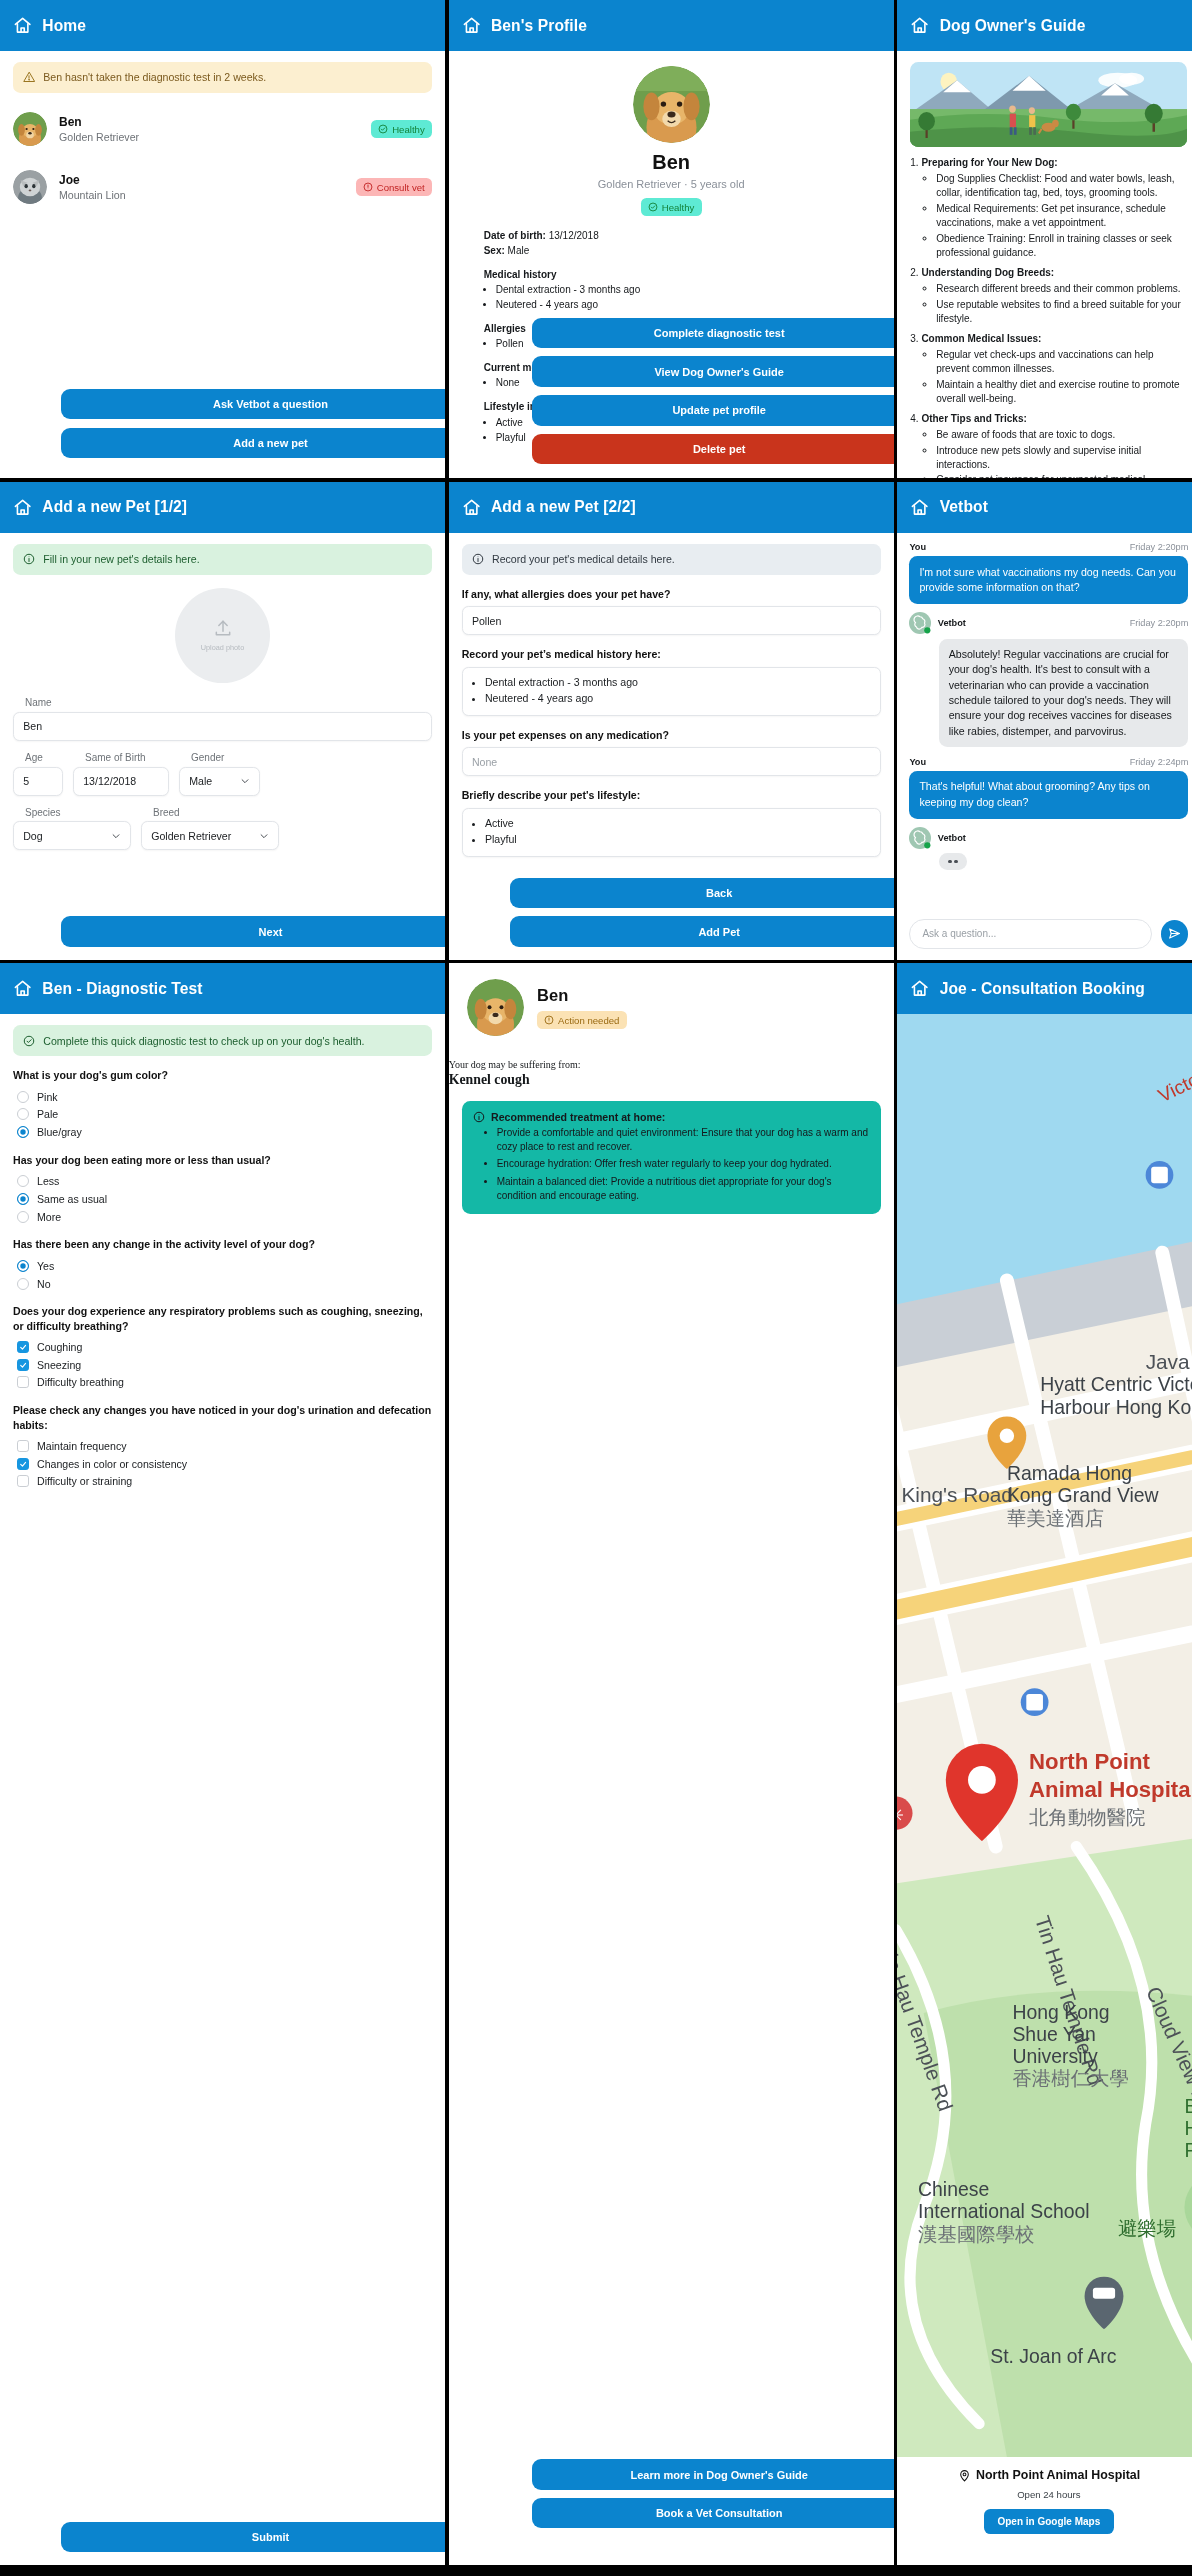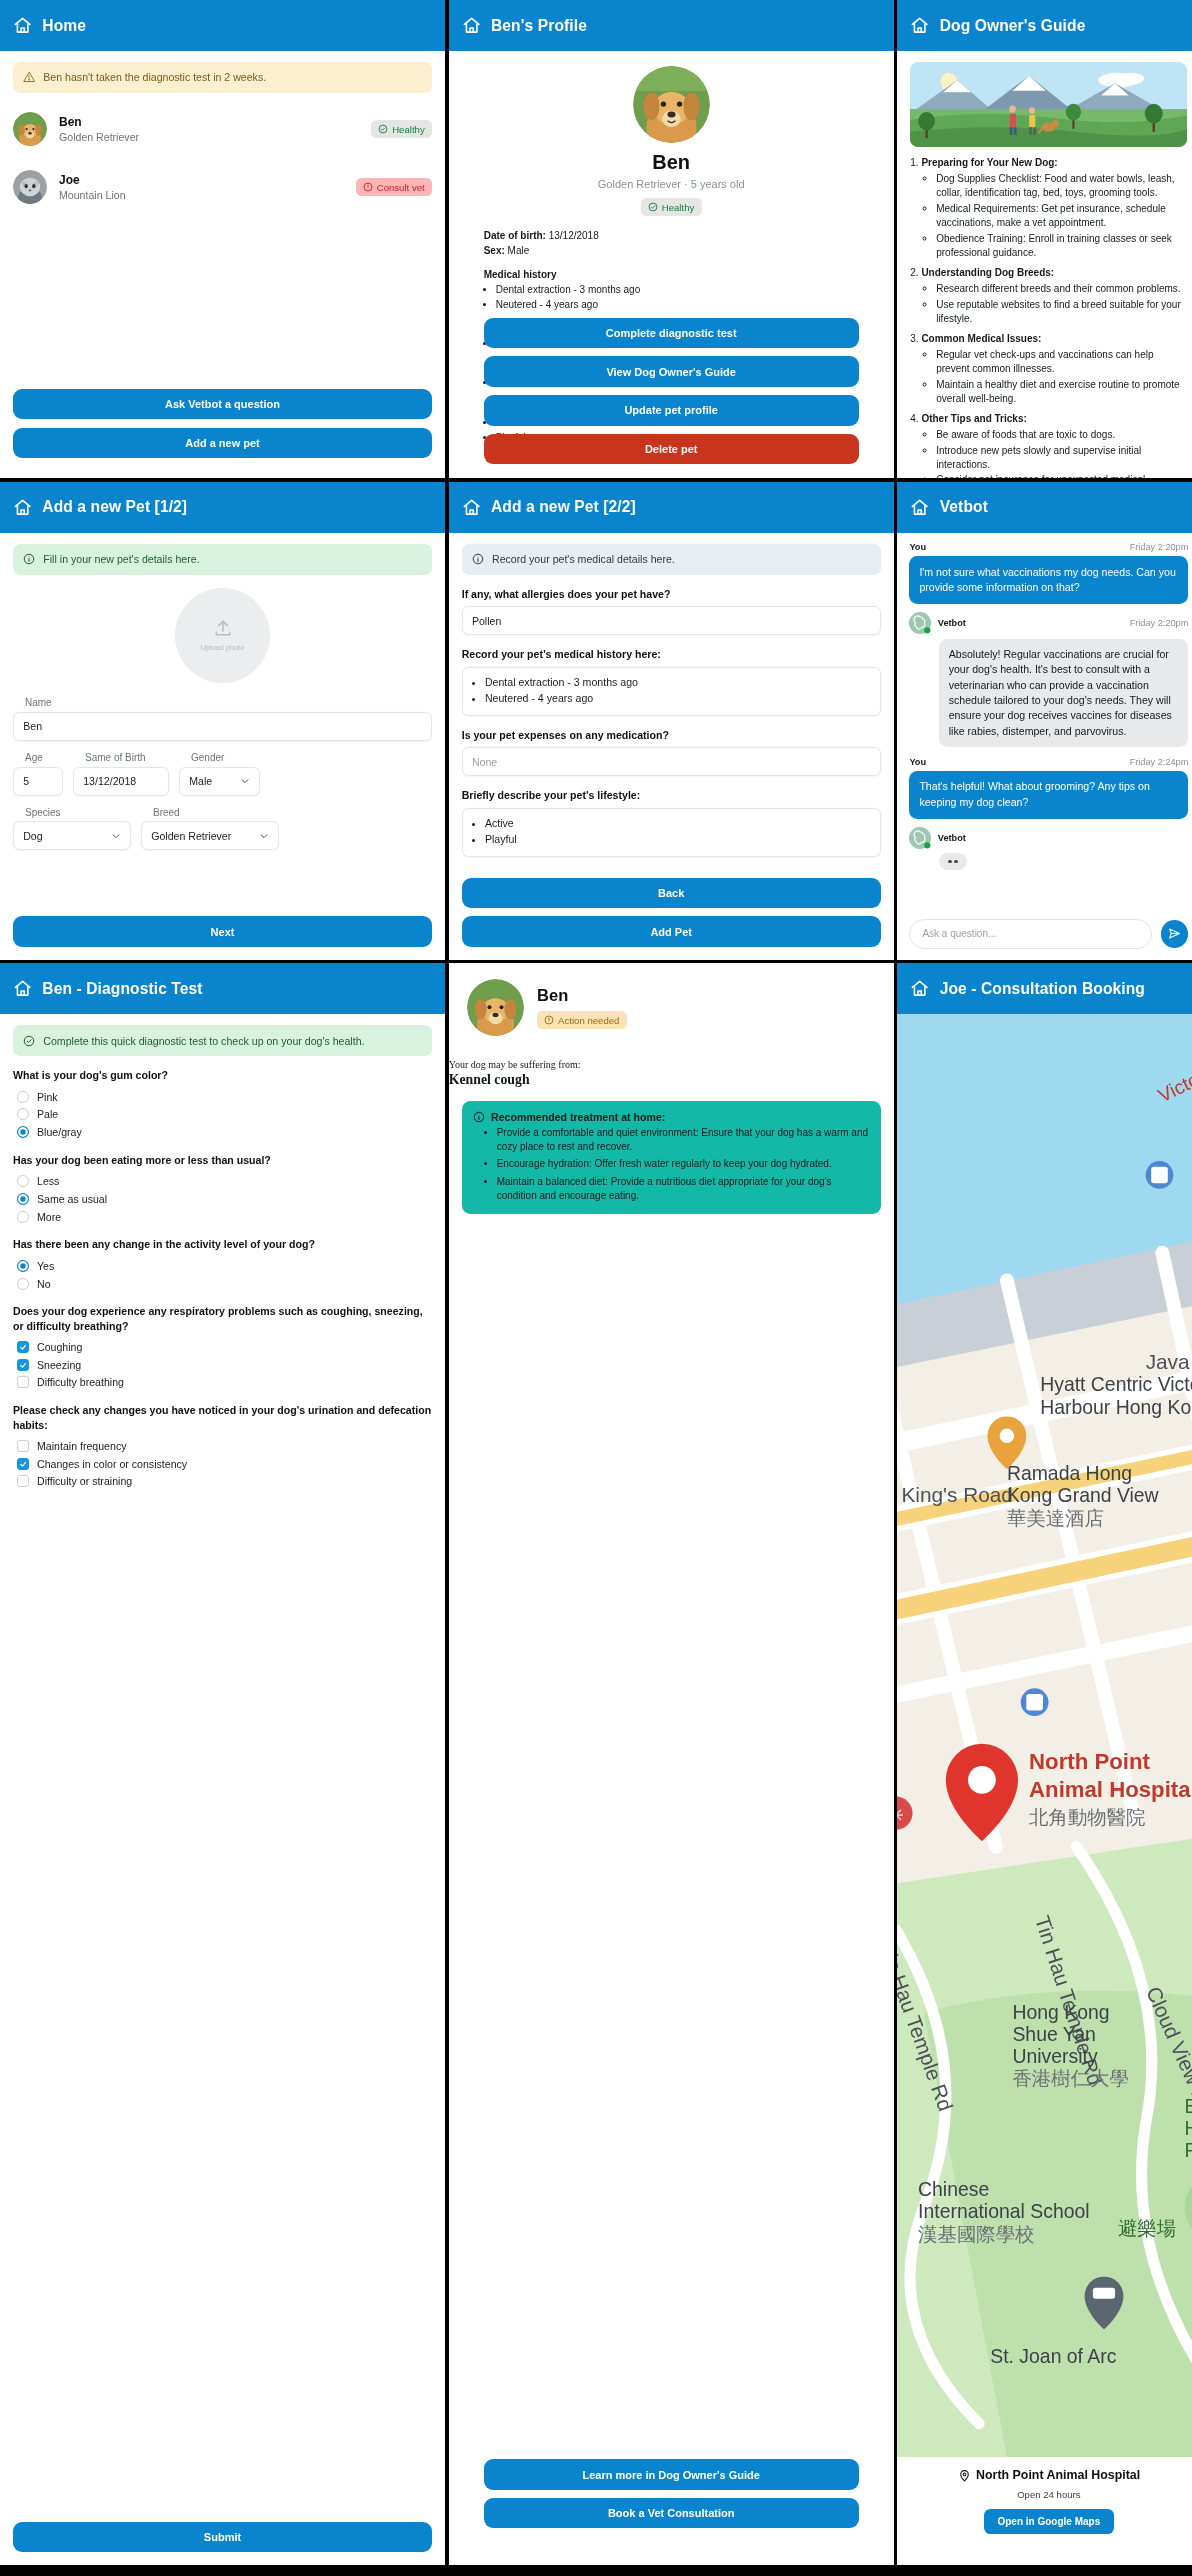--- a/index.html
+++ b/index.html
@@ -38,30 +38,31 @@
   .banner.info-grey { background: #E8EDF1; color: #303840; }
   .banner svg { flex: 0 0 auto; margin-top: 0.9px; }
 
   
   .pet-row { display: flex; align-items: center; gap: 12px; padding: 12px 13px; }
   .avatar { width: 34px; height: 34px; border-radius: 50%; flex: 0 0 34px; overflow: hidden; position: relative; }
   .pet-meta { flex: 1; }
   .pet-name { font-size: 12px; font-weight: 700; color: #111; }
   .pet-breed { font-size: 10.6px; color: #6E7277; margin-top: 1.8px; }
   .badge { display: inline-flex; align-items: center; gap: 3.7px; border-radius: 5.5px; padding: 3.7px 7.3px; font-size: 9.6px; font-weight: 500; }
-  .badge.healthy { background: #e5e5e5; color: #13833A; }
+  .badge.healthy { background: #5eead4; color: #13833A; }
   .badge.consult { background: #FCB6B6; color: #C22424; }
   .badge.action { background: #FBE2B4; color: #9A6A12; }
 
   
   .btn {
     display: block; width: 100%; border: 0; border-radius: 9px;
     font-size: 11px; font-weight: 700; color: #fff;
     padding: 9.2px 7.3px; cursor: pointer; text-align: center;
     font-family: "Liberation Sans", sans-serif;
+    margin-left: 48px;
   }
   .btn.primary { background: #0B84CE; }
   .btn.danger { background: #C9341C; }
   .btn-stack { position: absolute; left: 13px; right: 13px; display: flex; flex-direction: column; gap: 8.3px; }
 
   
   .profile-wrap { display: flex; flex-direction: column; align-items: center; padding-top: 14.7px; }
   .profile-pic { width: 77px; height: 77px; border-radius: 50%; overflow: hidden; }
   .profile-name { font-size: 20px; font-weight: 700; margin-top: 8.3px; color: #111; }
   .profile-sub { font-size: 11px; color: #8A9099; margin-top: 3.7px; }

